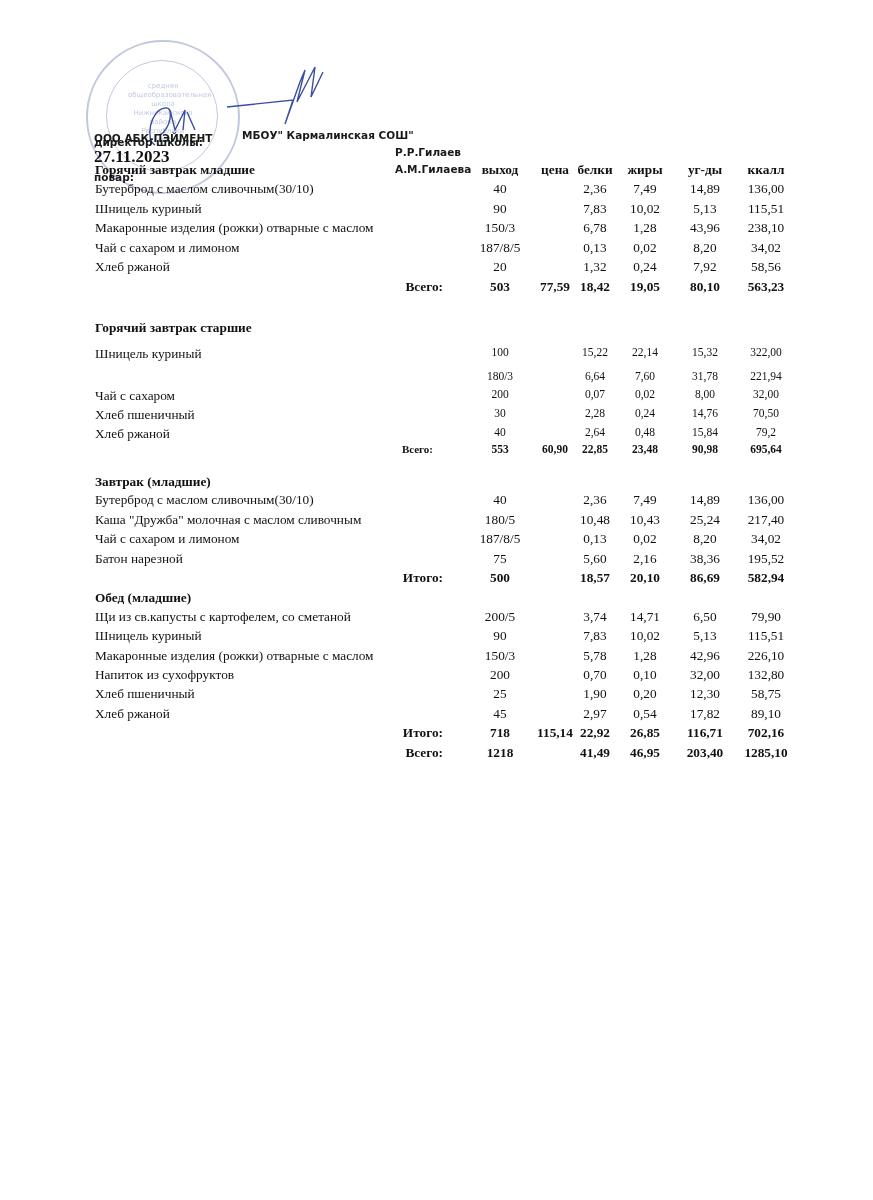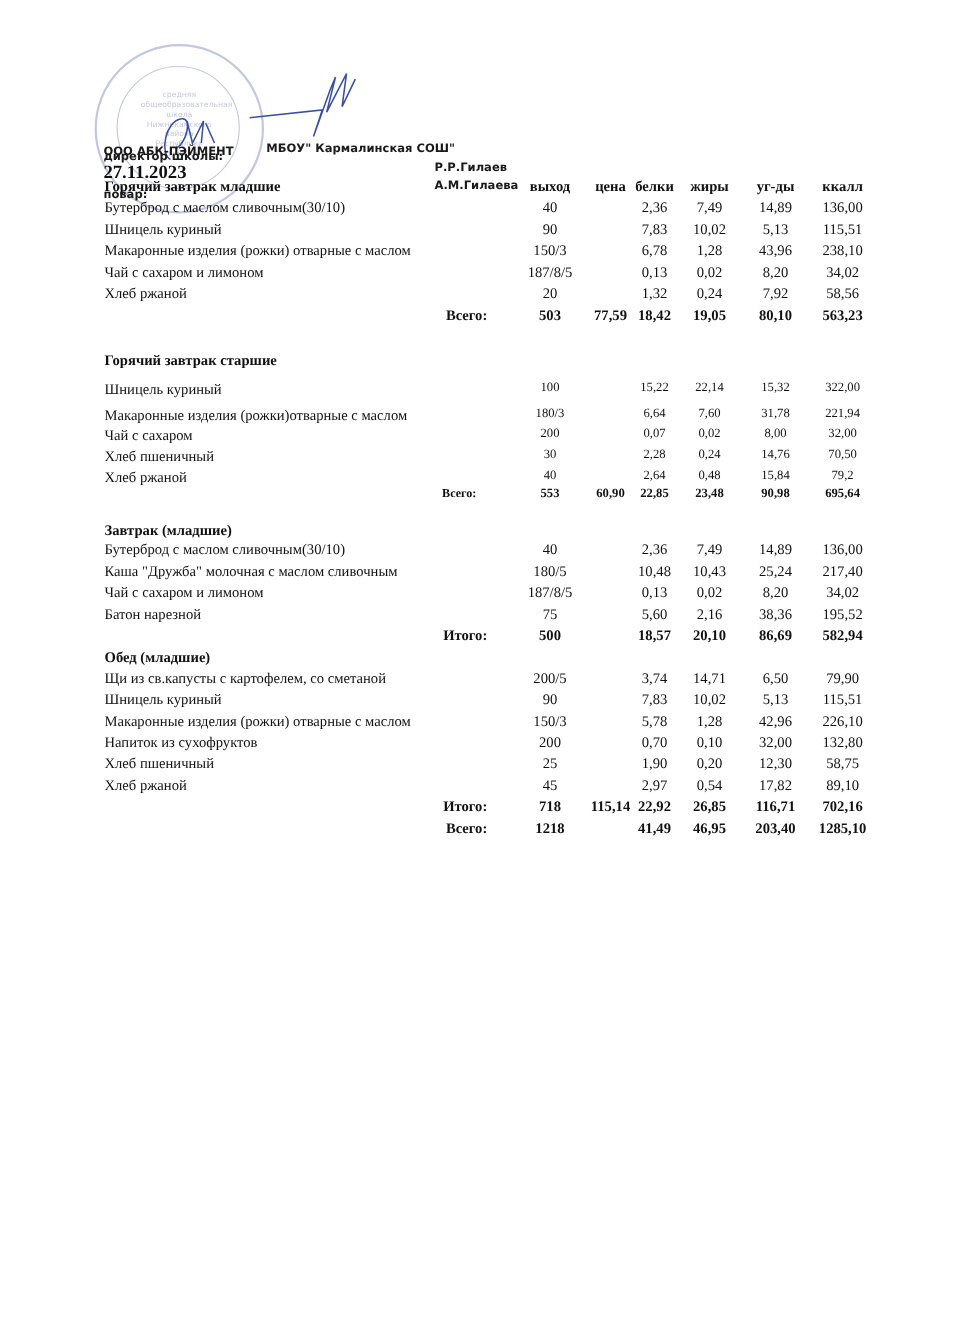--- a/index.html
+++ b/index.html
@@ -121,21 +121,20 @@
   <div class="sect" style="top:320px;">Горячий завтрак старшие</div>
   <div class="row small" style="top:346px;">
     <span class="name" style="font-size:13.3px">Шницель куриный</span>
     <span class="c vy">100</span>
     <span class="c be">15,22</span>
     <span class="c zh">22,14</span>
     <span class="c ug">15,32</span>
     <span class="c kk">322,00</span>
   </div>
   <div class="row small" style="top:370px;">
-    <span class="name" style="font-size:13.3px">Макаронные изделия (рожки)отварные с маслом</span>
     <span class="c vy">180/3</span>
     <span class="c be">6,64</span>
     <span class="c zh">7,60</span>
     <span class="c ug">31,78</span>
     <span class="c kk">221,94</span>
   </div>
   <div class="row small" style="top:388px;">
     <span class="name" style="font-size:13.3px">Чай с сахаром</span>
     <span class="c vy">200</span>
     <span class="c be">0,07</span>

